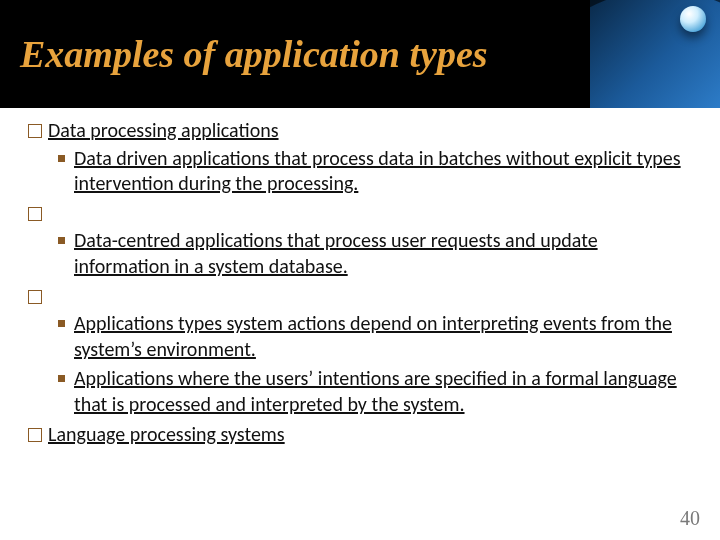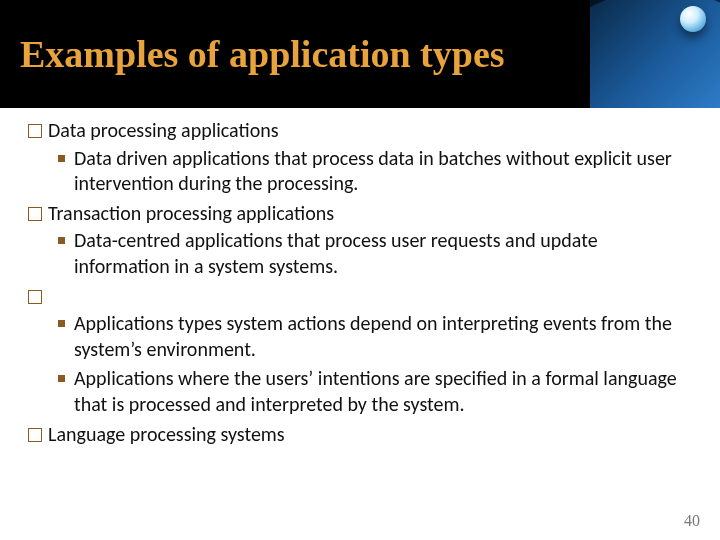--- a/index.html
+++ b/index.html
@@ -17,20 +17,21 @@
     width: 720px;
     height: 540px;
     box-sizing: border-box;
   }
   .title-band {
     position: relative;
     height: 108px;
     background: #000;
     display: flex;
     align-items: center;
+    font-style: italic;
   }
   .title {
     font-family: Georgia, "Times New Roman", serif;
     color: #e8a33d;
     font-size: 38px;
     font-weight: 700;
     padding-left: 20px;
     letter-spacing: 0px;
   }
   .deco {
@@ -58,20 +59,21 @@
     height: 300px;
     border: 30px solid rgba(0,0,0,0.55);
     border-radius: 50%;
     right: -120px;
     top: -40px;
   }
   .body {
     padding: 10px 28px 0 28px;
     font-size: 20px;
     line-height: 1.28;
+    text-decoration: underline;
   }
   .item {
     margin-bottom: 2px;
   }
   .lvl1 {
     padding-left: 0;
   }
   .lvl1 .bullet {
     display: inline-block;
     width: 14px;
@@ -92,21 +94,21 @@
     top: 9px;
     width: 7px;
     height: 7px;
     background: #8a5a25;
   }
   .pagenum {
     position: absolute;
     right: 20px;
     bottom: 10px;
     font-family: Georgia, "Times New Roman", serif;
-    font-size: 16px;
+    font-size: 20px;
     color: #7a7a7a;
   }
 </style>
 </head>
 <body>
 
 <div class="slide">
 
   <div class="title-band">
     <div class="title">Examples of application types</div>
@@ -116,29 +118,29 @@
     </div>
   </div>
 
   <div class="body">
 
     <div class="item lvl1">
       <span class="bullet"></span><span>Data processing applications</span>
     </div>
     <div class="item lvl2">
       <span class="sq"></span>
-      <span>Data driven applications that process data in batches without explicit user intervention during the processing.</span>
+      <span>Data driven applications that process data in batches without explicit types intervention during the processing.</span>
     </div>
 
     <div class="item lvl1">
-      <span class="bullet"></span><span>Transaction processing applications</span>
+      <span class="bullet"></span>
     </div>
     <div class="item lvl2">
       <span class="sq"></span>
-      <span>Data-centred applications that process user requests and update information in a system systems.</span>
+      <span>Data-centred applications that process user requests and update information in a system database.</span>
     </div>
 
     <div class="item lvl1">
       <span class="bullet"></span>
     </div>
     <div class="item lvl2">
       <span class="sq"></span>
       <span>Applications types system actions depend on interpreting events from the system’s environment.</span>
     </div>
 

